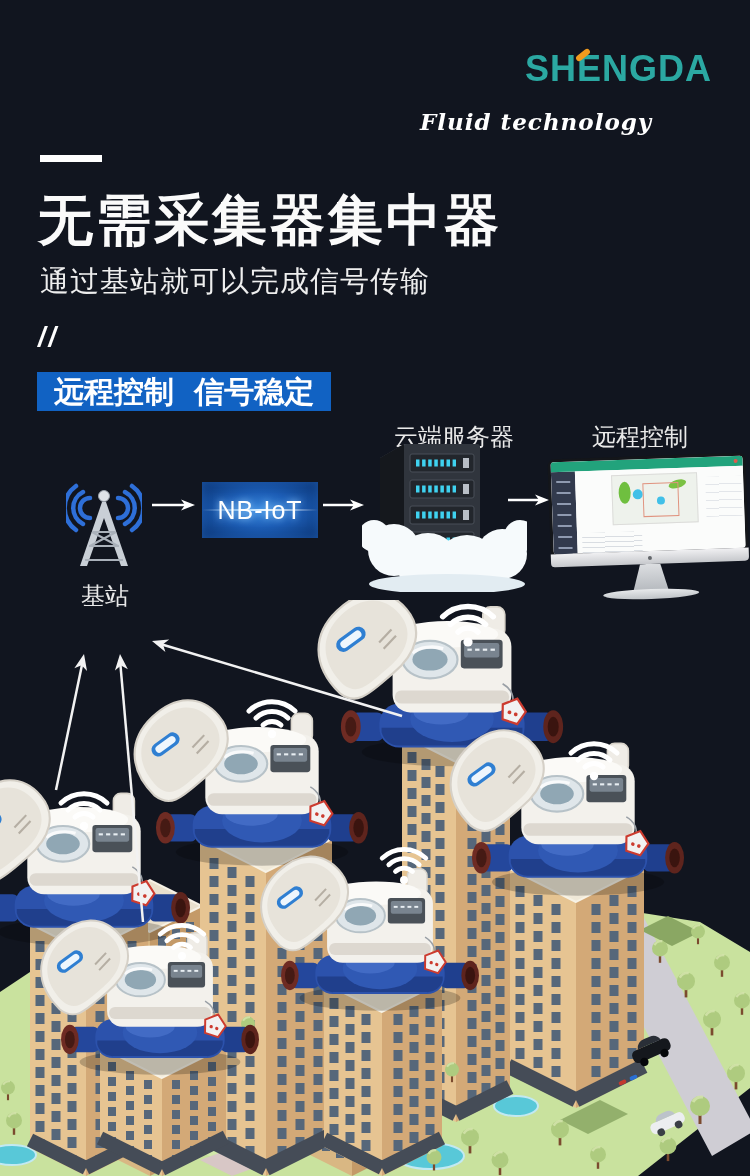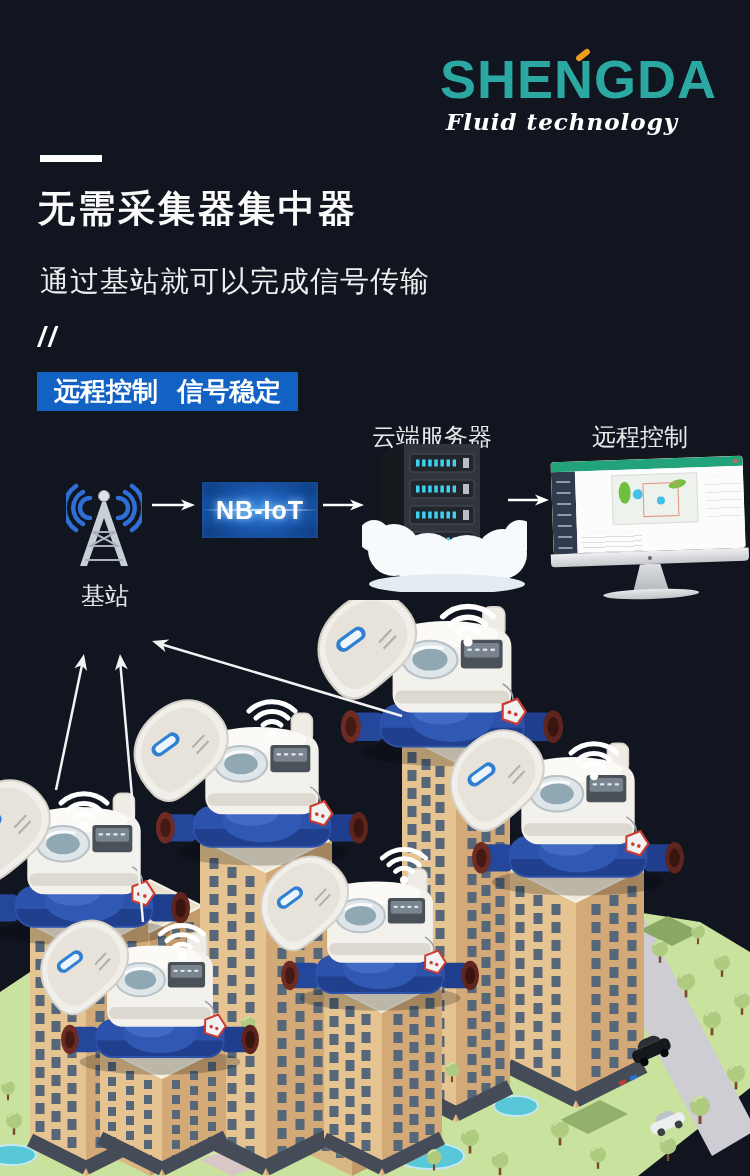--- a/index.html
+++ b/index.html
@@ -6,55 +6,55 @@
   body{
     width:750px;height:1176px;position:relative;overflow:hidden;
     background:var(--background,#11151f);
     font-family:"Liberation Sans","DejaVu Sans",sans-serif;
     color:#f5f5f5;
   }
   .abs{position:absolute;}
   
   .logo-name{
     left:440px;top:48px;width:272px;text-align:right;
-    font-size:54px;font-weight:bold;letter-spacing:1px;
+    font-size:36px;font-weight:bold;letter-spacing:1px;
     color:var(--brand_teal,#2ba8a2);
   }
   .logo-accent{
     left:575px;top:52px;width:16px;height:6px;border-radius:3px;
     background:var(--accent_orange,#f29b1d);transform:rotate(-38deg);
   }
   .logo-tagline{
-    left:437px;top:108px;width:250px;text-align:center;
+    left:420px;top:108px;width:250px;text-align:left;
     font-family:"DejaVu Serif","Liberation Serif",serif;
     font-style:italic;font-weight:bold;font-size:23px;color:#ffffff;
     letter-spacing:1px;
   }
   
   .dash{left:40px;top:155px;width:62px;height:7px;background:#ffffff;}
-  .title{left:38px;top:184px;font-size:37px;font-weight:900;letter-spacing:3px;color:#fafafa;white-space:nowrap;text-align:center;}
+  .title{left:38px;top:184px;font-size:55px;font-weight:900;letter-spacing:3px;color:#fafafa;white-space:nowrap;text-align:center;}
   .subtitle{left:40px;top:262px;font-size:29px;font-weight:500;letter-spacing:1px;color:#eeeeee;white-space:nowrap;}
   .slashes{left:38px;top:322px;font-size:27px;font-weight:bold;font-style:italic;letter-spacing:3px;color:#ffffff;}
   .badge{
     left:37px;top:372px;height:39px;line-height:39px;padding:0 17px;
     background:var(--badge_blue,#1162c3);
-    font-size:26px;font-weight:bold;color:#ffffff;word-spacing:12px;white-space:nowrap;
+    font-size:30px;font-weight:bold;color:#ffffff;word-spacing:12px;white-space:nowrap;
   }
   
   .flow-label{font-size:24px;color:#e9e9e9;text-align:center;white-space:nowrap;}
   .lbl-base{left:60px;top:580px;width:90px;font-size:24px;}
-  .lbl-cloud{left:348px;top:421px;width:168px;}
+  .lbl-cloud{left:370px;top:421px;width:168px;}
   .lbl-platform{left:548px;top:421px;width:184px;}
   .nbiot{
     left:202px;top:482px;width:116px;height:56px;
     background:radial-gradient(ellipse at 50% 50%, #3b8ae0 0%, #1c5cb4 45%, #0a3270 100%);
     display:flex;align-items:center;justify-content:center;overflow:hidden;
     box-shadow:0 0 10px rgba(40,110,200,.6) inset;
   }
-  .nbiot .txt{font-size:25px;font-weight:bold;color:#fff;letter-spacing:1px;text-shadow:0 0 7px #9ad4ff;position:relative;z-index:2;}
+  .nbiot .txt{font-size:25px;font-weight:normal;color:#fff;letter-spacing:1px;text-shadow:0 0 7px #9ad4ff;position:relative;z-index:2;}
   .nbiot .streak{position:absolute;left:0;top:27px;width:100%;height:2px;z-index:1;
     background:linear-gradient(90deg,rgba(255,255,255,0),#cfe9ff 45%,#ffffff 55%,rgba(255,255,255,0));}
   
   .monitor{left:548px;top:456px;width:200px;height:150px;transform:rotate(-2deg);}
   .mon-screen{position:absolute;left:2px;top:0;width:192px;height:92px;background:#14161a;border-radius:7px;padding:3px;}
   .mon-inner{width:100%;height:100%;background:#ffffff;border-radius:3px;overflow:hidden;display:flex;flex-direction:column;}
   .mon-topbar{height:10px;background:#22a37c;position:relative;}
   .mon-topbar .dot{position:absolute;right:5px;top:3px;width:4px;height:4px;border-radius:50%;background:#e05a4e;}
   .mon-bodyrow{flex:1;display:flex;}
   .mon-side{width:24px;background:#323a4d;

